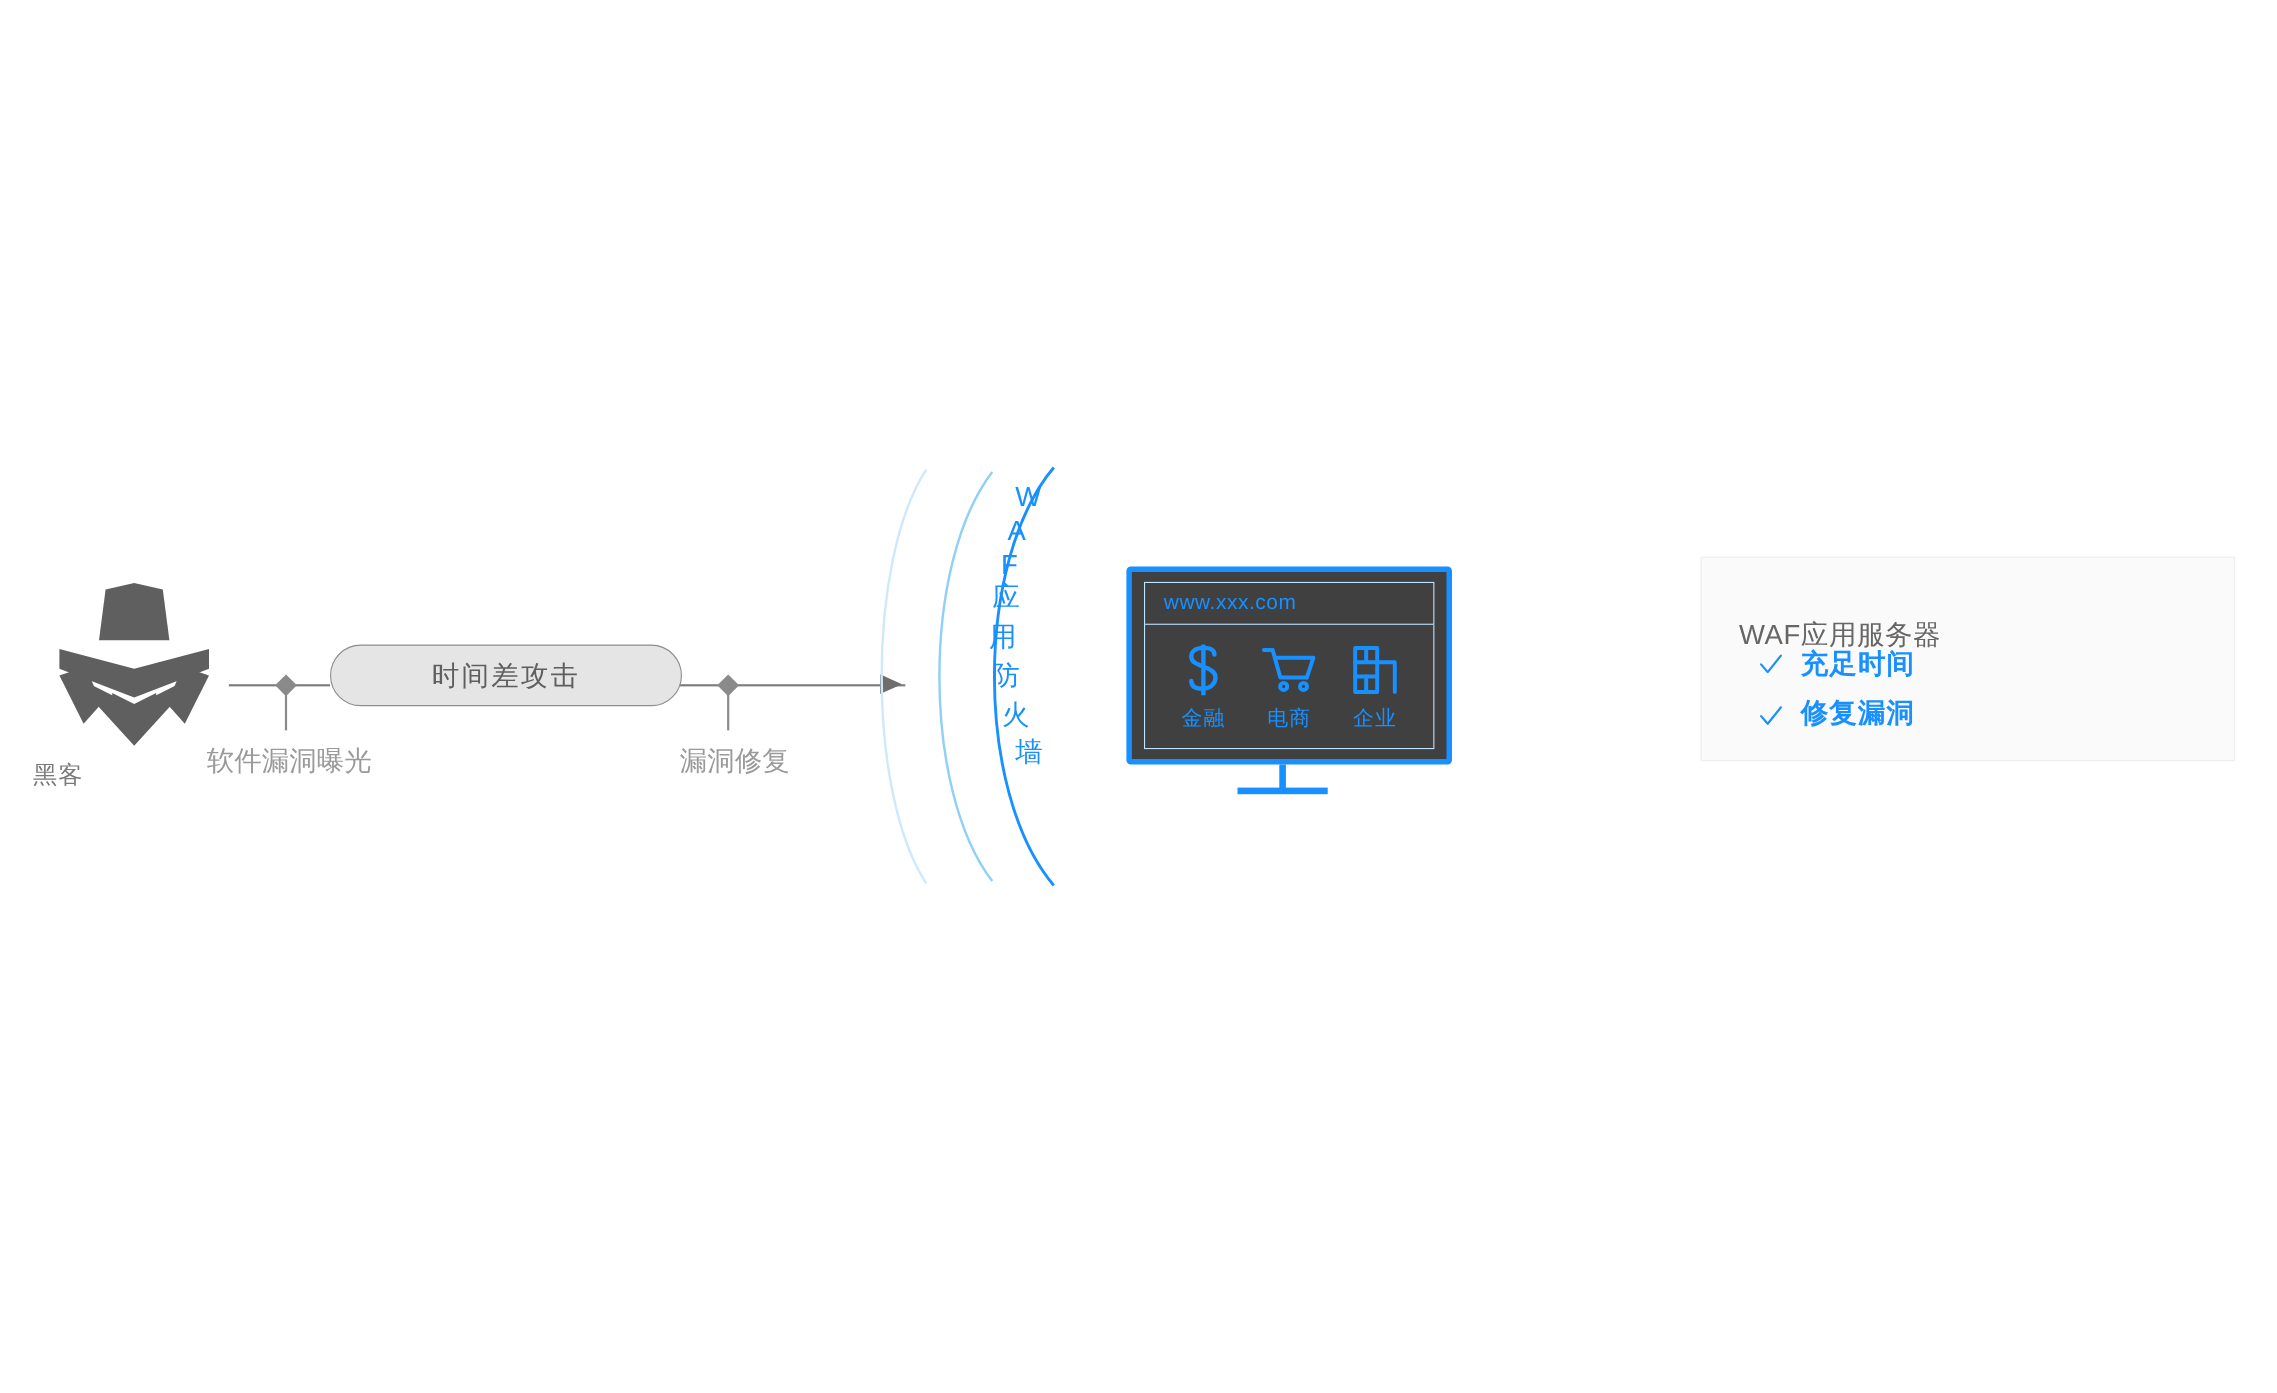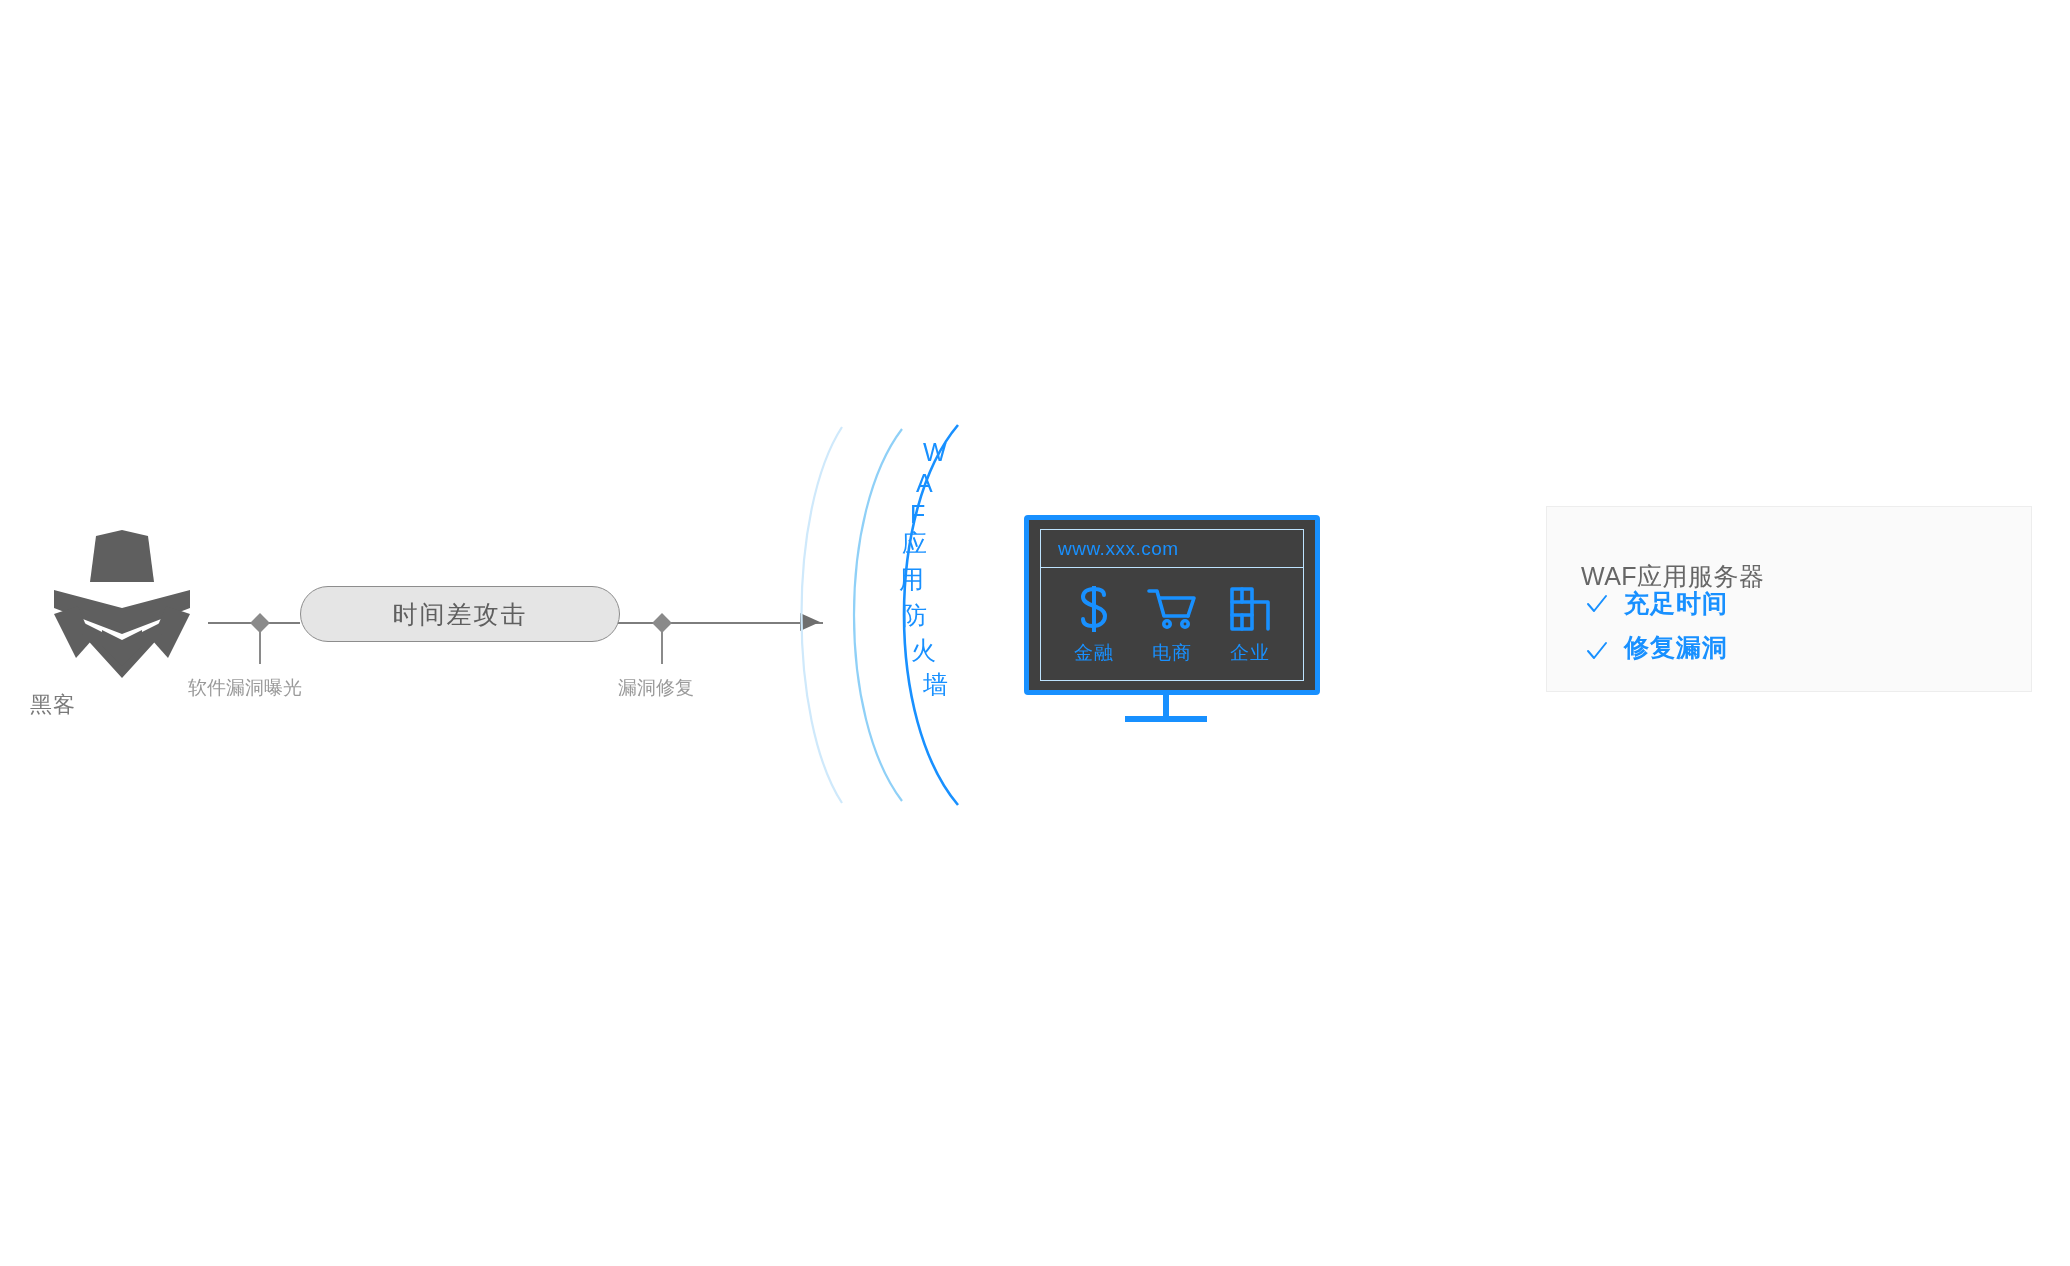--- a/index.html
+++ b/index.html
@@ -27,21 +27,21 @@
   .node-diamond{
     position:absolute;width:14px;height:14px;background:#8a8a8a;
     transform:rotate(45deg);
   }
   .node1{left:253px;top:616px;}
   .node2{left:655px;top:616px;}
   .node-stem{position:absolute;width:2px;height:36px;background:#8a8a8a;}
   .stem1{left:259px;top:628px;}
   .stem2{left:661px;top:628px;}
   .node-label{
-    position:absolute;font-size:19px;color:#9a9a9a;white-space:nowrap;
+    position:absolute;font-size:25px;color:#9a9a9a;white-space:nowrap;
   }
   .label1{left:188px;top:675px;}
   .label2{left:618px;top:675px;}
 
   .pill{
     position:absolute;left:300px;top:586px;width:320px;height:56px;
     border:1.6px solid #8d8d8d;border-radius:28px;background:#e5e5e5;
     display:flex;align-items:center;justify-content:center;
     font-size:25px;color:#5f5f5f;letter-spacing:2px;box-sizing:border-box;
   }
@@ -73,21 +73,21 @@
   .mon-cell{display:flex;flex-direction:column;align-items:center;justify-content:center;width:70px;}
   .mon-ico{height:54px;display:flex;align-items:center;justify-content:center;color:#1890ff;}
   .mon-cap{font-size:19px;color:#1890ff;margin-top:4px;letter-spacing:1px;}
   .mon-neck{position:absolute;left:1163px;top:695px;width:6px;height:26px;background:#1890ff;}
   .mon-foot{position:absolute;left:1125px;top:716px;width:82px;height:6px;background:#1890ff;}
 
   
   .panel{position:absolute;left:1546px;top:506px;width:486px;height:186px;
     background:#fafafa;border:1px solid #ededed;box-sizing:border-box;}
   .panel-title{position:absolute;left:34px;top:28px;font-size:25px;color:#666;letter-spacing:.5px;margin-top:25px;}
-  .panel-row{position:absolute;left:37px;display:flex;align-items:center;}
+  .panel-row{position:absolute;left:50px;display:flex;align-items:center;}
   .panel-row.r0{top:80px;}
   .panel-row.r1{top:124px;align-items:flex-end;}
   .chk{width:26px;height:26px;margin-right:14px;color:#1890ff;display:flex;align-items:center;justify-content:center;}
   .panel-row-text{font-size:25px;color:#1890ff;font-weight:bold;letter-spacing:1px;}
 </style>
 </head>
 <body>
 
 <div id="stage">
 

